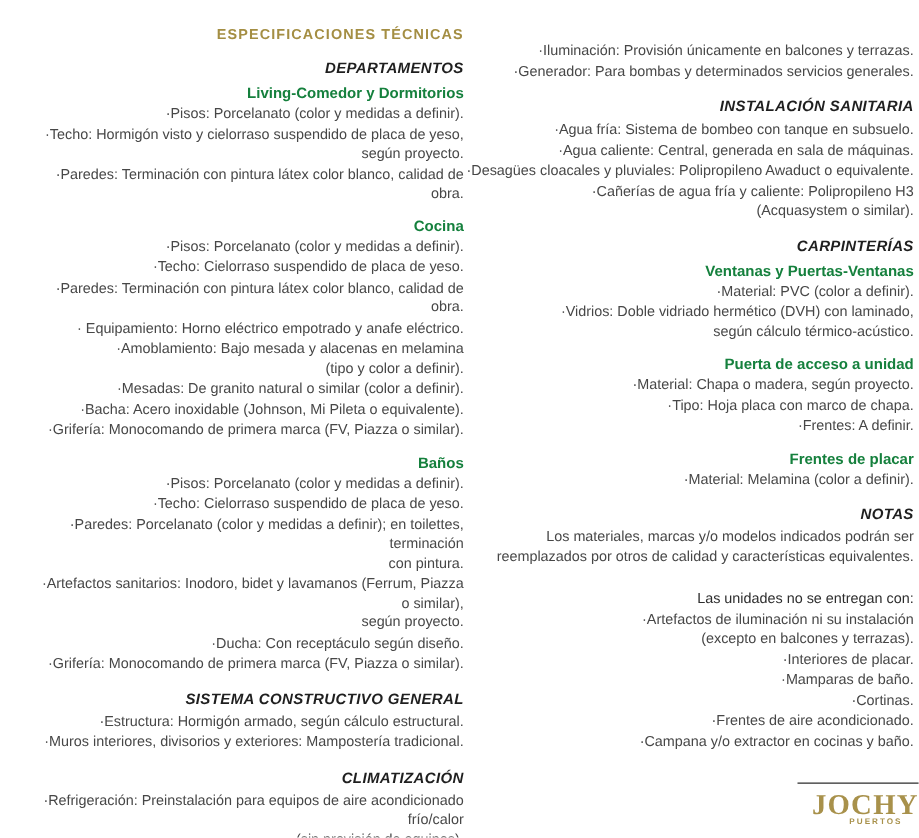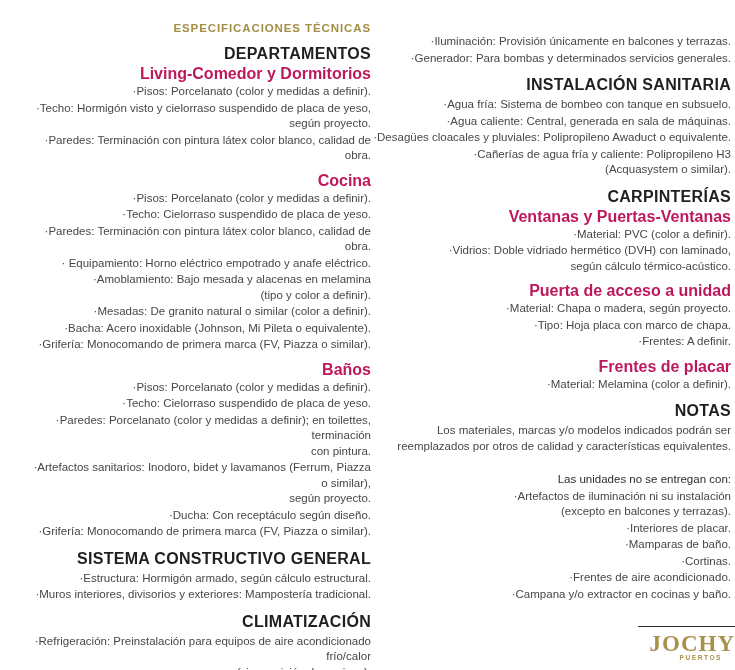--- a/index.html
+++ b/index.html
@@ -22,33 +22,34 @@
 
   .doc-title {
     font-size: 11.5px;
     font-weight: 700;
     letter-spacing: 0.9px;
     color: #A48E43;
     margin-bottom: 12px;
   }
   .section + .section { margin-top: 11px; }
   .sec-heading {
-    font-size: 16px;
+    font-size: 12px;
     font-weight: 700;
     letter-spacing: 0.3px;
     color: #1f1f1f;
     line-height: 16px;
     margin-bottom: 4px;
+    font-style: italic;
   }
   .spec-block + .spec-block { margin-top: 9px; }
   .spec-block.tight { margin-top: 1px; }
   .sub-heading {
-    font-size: 16px;
+    font-size: 12px;
     font-weight: 600;
-    color: #be185d;
+    color: #15803d;
     line-height: 16px;
     margin-bottom: 2px;
   }
   .spec-item, .note-paragraph, .note-lead {
     font-size: 11.5px;
     line-height: 15.5px;
     color: #474747;
     white-space: pre-line;
     margin-bottom: 1px;
   }

